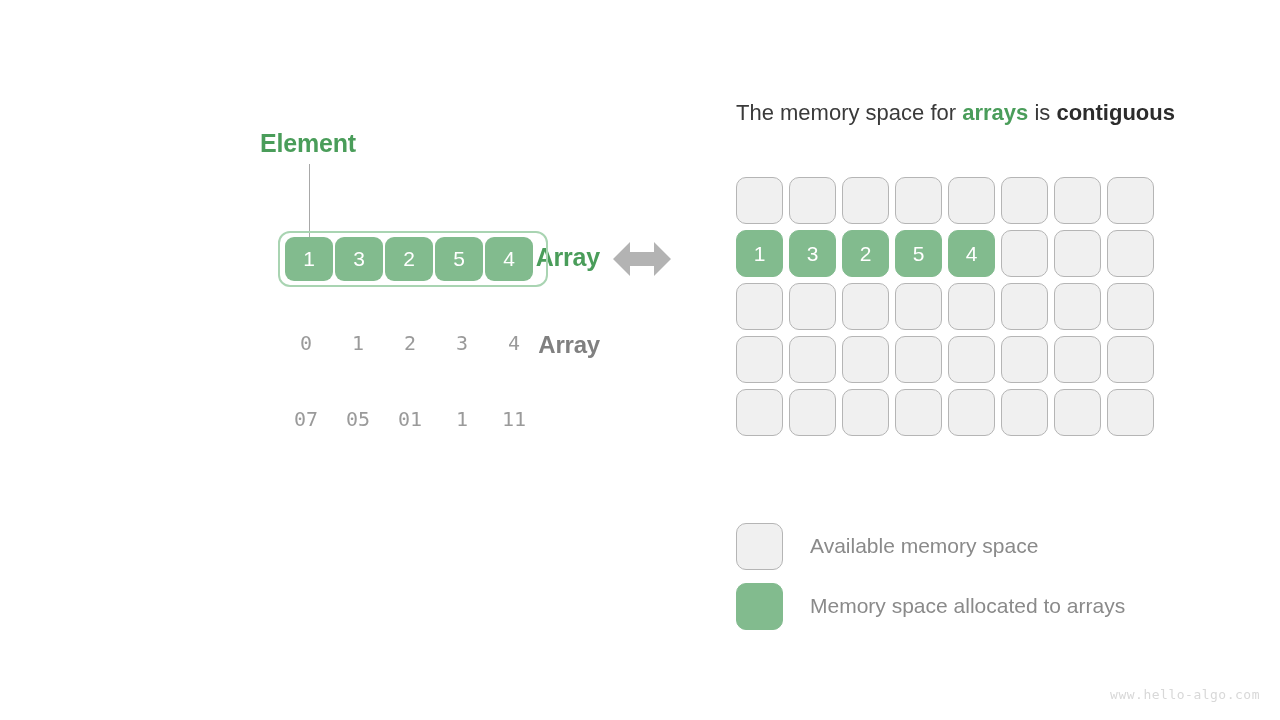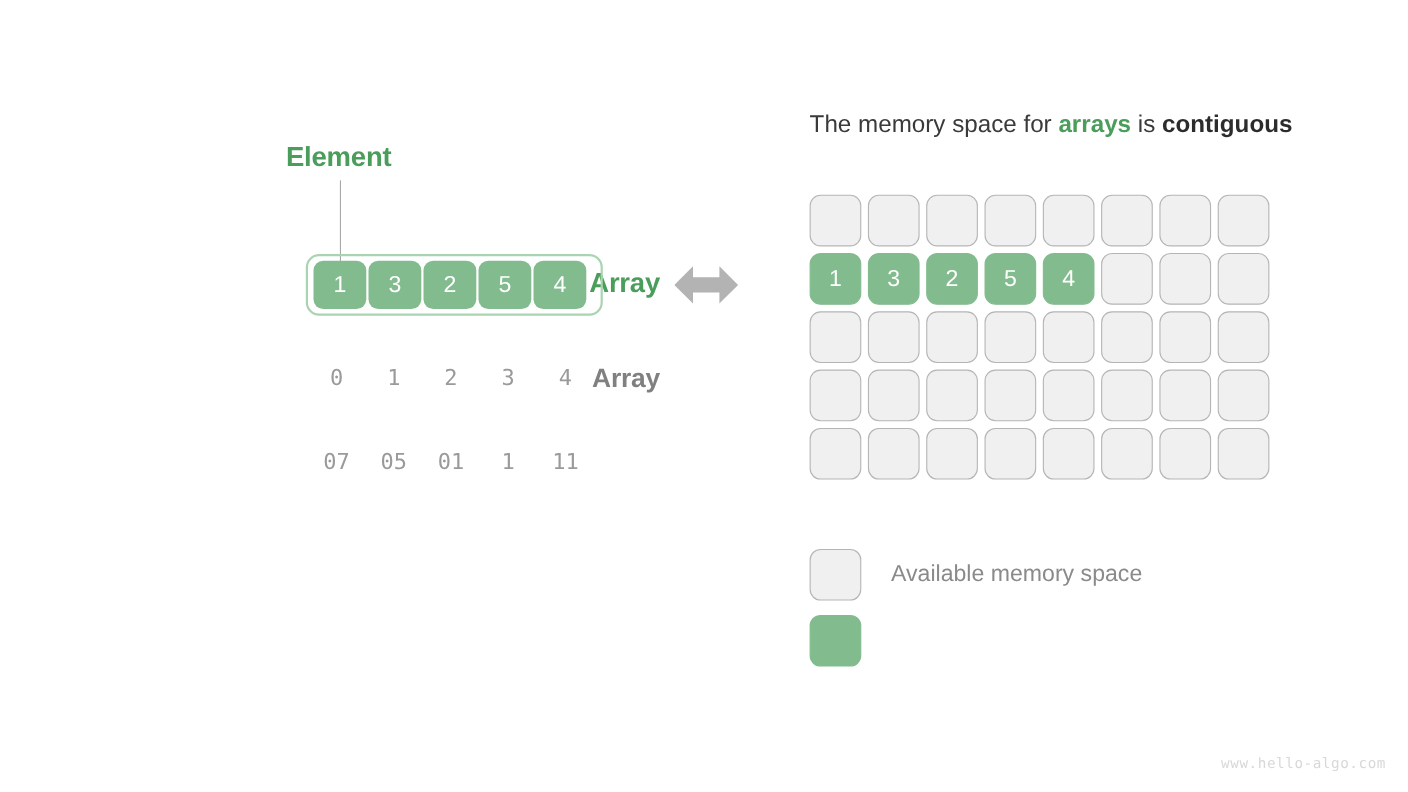--- a/index.html
+++ b/index.html
@@ -207,21 +207,21 @@
   }
   .mem-cell.used {
     background: #82bb8e;
     border: 1.5px solid #82bb8e;
     color: #ffffff;
   }
 
   #legend {
     position: absolute;
     left: 36px;
-    top: 492px;
+    top: 516px;
   }
   .legend-row {
     display: flex;
     align-items: center;
     height: 60px;
   }
   .legend-swatch {
     width: 47px;
     height: 47px;
     box-sizing: border-box;
@@ -355,18 +355,19 @@
     <div class="mem-cell free"></div>
   </div>
 
   <div id="legend">
     <div class="legend-row">
       <div class="legend-swatch free"></div>
       <div class="legend-text">Available memory space</div>
     </div>
     <div class="legend-row">
       <div class="legend-swatch used"></div>
+      <div class="legend-text">Memory space allocated to arrays</div>
     </div>
   </div>
 
 </div>
 
 <div id="watermark">www.hello-algo.com</div>
 
 </body></html>

